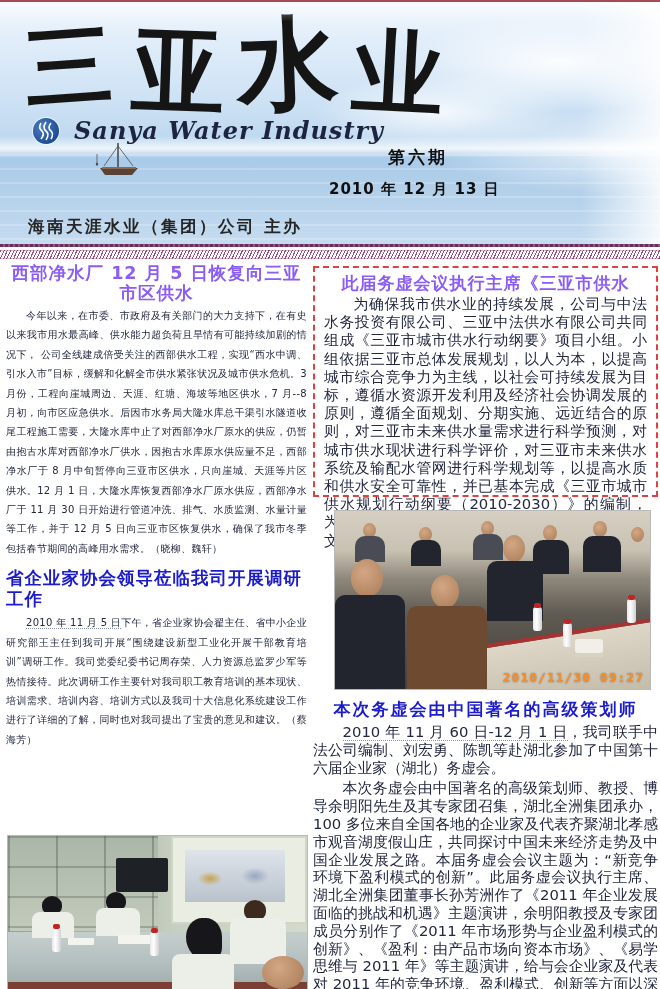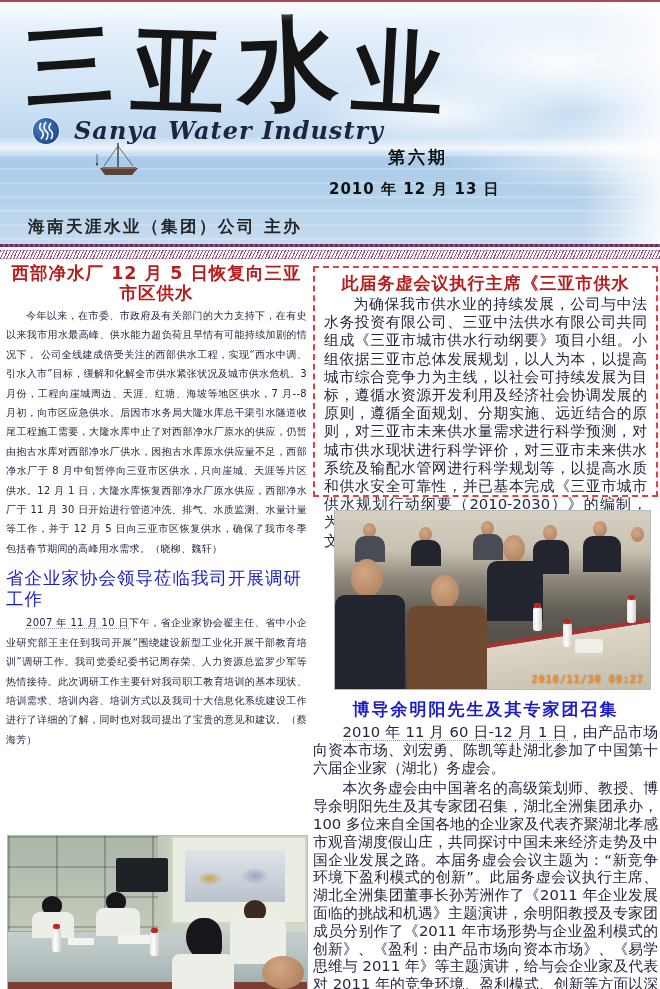--- a/index.html
+++ b/index.html
@@ -77,25 +77,25 @@
   .hatch-band {
     position:absolute; left:0; top:250px; width:660px; height:9px;
     background:repeating-linear-gradient(115deg, rgba(138,52,104,.85) 0 1px, rgba(255,255,255,0) 1px 3px);
     border-top:1px solid rgba(138,52,104,.35);
     border-bottom:1px solid rgba(138,52,104,.35);
   }
 
   
   .col-left  { position:absolute; left:6px;  top:263px; width:301px; }
   .title-red {
-    color:#b91c1c; font-weight:bold; font-size:17.5px; line-height:20px;
+    color:#8b5cf6; font-weight:bold; font-size:17.5px; line-height:20px;
     text-align:center; letter-spacing:1px;
   }
   .title-blue {
-    color:#1c1ccc; font-weight:normal; font-size:17.5px; line-height:21px;
+    color:#1c1ccc; font-weight:bold; font-size:17.5px; line-height:21px;
     letter-spacing:1px;
   }
   .body-text {
     color:#232840; font-size:10px; line-height:19.4px;
     text-align:justify; text-indent:2em; letter-spacing:.3px;
   }
   .col-left .body-text { margin-top:3px; }
   .col-left .title-blue { margin-top:10px; }
   .dotted-date { border-bottom:1px dotted #8d94ad; }
 
@@ -130,21 +130,21 @@
     position:absolute; left:150px; top:118px; width:200px; height:90px;
     background:linear-gradient(180deg,#ded7c8,#bcb4a2); transform:rotate(-9deg);
     border-top:4px solid #a83232;
   }
   .bottle { position:absolute; width:9px; height:24px; background:linear-gradient(90deg,#e8e8e8,#ffffff 40%,#cfcfcf); border-radius:3px; }
   .bottle::before { content:""; position:absolute; left:1px; top:-4px; width:7px; height:5px; background:#c02424; border-radius:2px; }
   .tissue { position:absolute; width:28px; height:18px; background:#f2efe8; border-radius:3px; box-shadow:inset 0 -4px 0 #d8d2c4; }
   .photo-stamp {
     position:absolute; right:6px; bottom:4px;
     font-family:"DejaVu Sans Mono","Liberation Mono",monospace;
-    font-size:10px; font-weight:bold; color:#ff8d1e; letter-spacing:1px;
+    font-size:13px; font-weight:bold; color:#ff8d1e; letter-spacing:1px;
     text-shadow:0 0 2px rgba(0,0,0,.4);
   }
 
   
   .photo-meet { left:8px; top:836px; width:299px; height:153px;
     background:linear-gradient(90deg,#97a296 0%, #aeb8aa 35%, #c6cec0 55%, #d4dacb 100%);
   }
   .glass-wall {
     position:absolute; left:0; top:0; width:150px; height:95px;
     background:
@@ -214,21 +214,21 @@
 
   <div class="mast-rule"></div>
   <div class="hatch-band"></div>
 
   <div class="col-left">
 
     <div class="title-red">西部净水厂 12 月 5 日恢复向三亚市区供水</div>
     <p class="body-text">今年以来，在市委、市政府及有关部门的大力支持下，在有史以来我市用水最高峰、供水能力超负荷且旱情有可能持续加剧的情况下， 公司全线建成倍受关注的西部供水工程，实现“西水中调、引水入市”目标，缓解和化解全市供水紧张状况及城市供水危机。3 月份，工程向崖城周边、天涯、红塘、海坡等地区供水，7 月--8 月初，向市区应急供水。后因市水务局大隆水库总干渠引水隧道收尾工程施工需要，大隆水库中止了对西部净水厂原水的供应，仍暂由抱古水库对西部净水厂供水，因抱古水库原水供应量不足，西部净水厂于 8 月中旬暂停向三亚市区供水，只向崖城、天涯等片区供水。12 月 1 日，大隆水库恢复西部净水厂原水供应，西部净水厂于 11 月 30 日开始进行管道冲洗、排气、水质监测、水量计量等工作，并于 12 月 5 日向三亚市区恢复供水，确保了我市冬季包括春节期间的高峰用水需求。（晓柳、魏轩）</p>
 
     <div class="title-blue">省企业家协会领导莅临我司开展调研工作</div>
-    <p class="body-text"><span class="dotted-date">2007 年 11 月 10 日</span><span>下午，省企业家协会翟主任、省中小企业研究部王主任到我司开展“围绕建设新型工业化开展干部教育培训”调研工作。我司党委纪委书记周存荣、人力资源总监罗少军等热情接待。此次调研工作主要针对我司职工教育培训的基本现状、培训需求、培训内容、培训方式以及我司十大信息化系统建设工作进行了详细的了解，同时也对我司提出了宝贵的意见和建议。（蔡海芳）</span></p>
+    <p class="body-text"><span class="dotted-date">2010 年 11 月 5 日</span><span>下午，省企业家协会翟主任、省中小企业研究部王主任到我司开展“围绕建设新型工业化开展干部教育培训”调研工作。我司党委纪委书记周存荣、人力资源总监罗少军等热情接待。此次调研工作主要针对我司职工教育培训的基本现状、培训需求、培训内容、培训方式以及我司十大信息化系统建设工作进行了详细的了解，同时也对我司提出了宝贵的意见和建议。（蔡海芳）</span></p>
   </div>
 
   <div class="photo photo-meet">
     <div class="glass-wall"></div>
     <div class="wall-tv"></div>
     <div class="proj-screen">
       <div class="proj-img"></div>
     </div>
     <div class="meet-table"></div>
 
@@ -280,19 +280,19 @@
     <div class="bottle" style="left:198px; top:96px;"></div>
     <div class="bottle" style="left:228px; top:112px;"></div>
     <div class="bottle" style="left:292px; top:88px;"></div>
     <div class="tissue" style="left:240px; top:128px;"></div>
 
     <div class="photo-stamp">2010/11/30 09:27</div>
   </div>
 
   <div class="col-right-lower">
     <div class="title-blue-center">
-      <span style="display:block">博导余明阳先生及其专家团召集</span>
-    </div>
-    <p class="body-text"><span class="dotted-date">2010 年 11 月 60 日-12 月 1 日</span><span>，由产品市场向资本市场、刘宏勇、陈凯等赴湖北参加了中国第十六届企业家（湖北）务虚会。</span></p>
+      <span style="display:block">本次务虚会由中国著名的高级策划师</span>
+    </div>
+    <p class="body-text"><span class="dotted-date">2010 年 11 月 60 日-12 月 1 日</span><span>，我司联手中法公司编制、刘宏勇、陈凯等赴湖北参加了中国第十六届企业家（湖北）务虚会。</span></p>
     <p class="body-text">本次务虚会由中国著名的高级策划师、教授、博导余明阳先生及其专家团召集，湖北全洲集团承办，100 多位来自全国各地的企业家及代表齐聚湖北孝感市观音湖度假山庄，共同探讨中国未来经济走势及中国企业发展之路。本届务虚会会议主题为：“新竞争环境下盈利模式的创新”。此届务虚会议执行主席、湖北全洲集团董事长孙芳洲作了《2011 年企业发展面临的挑战和机遇》主题演讲，余明阳教授及专家团成员分别作了《2011 年市场形势与企业盈利模式的创新》、《盈利：由产品市场向资本市场》、《易学思维与 2011 年》等主题演讲，给与会企业家及代表对 2011 年的竞争环境、盈利模式、创新等方面以深刻思索与启示。下午各参会企业家之间也借此次务虚会进行了热烈坦率的交流和专题讨论。（陈凯）</p>
   </div>
 
 </div>
 
 </body></html>

